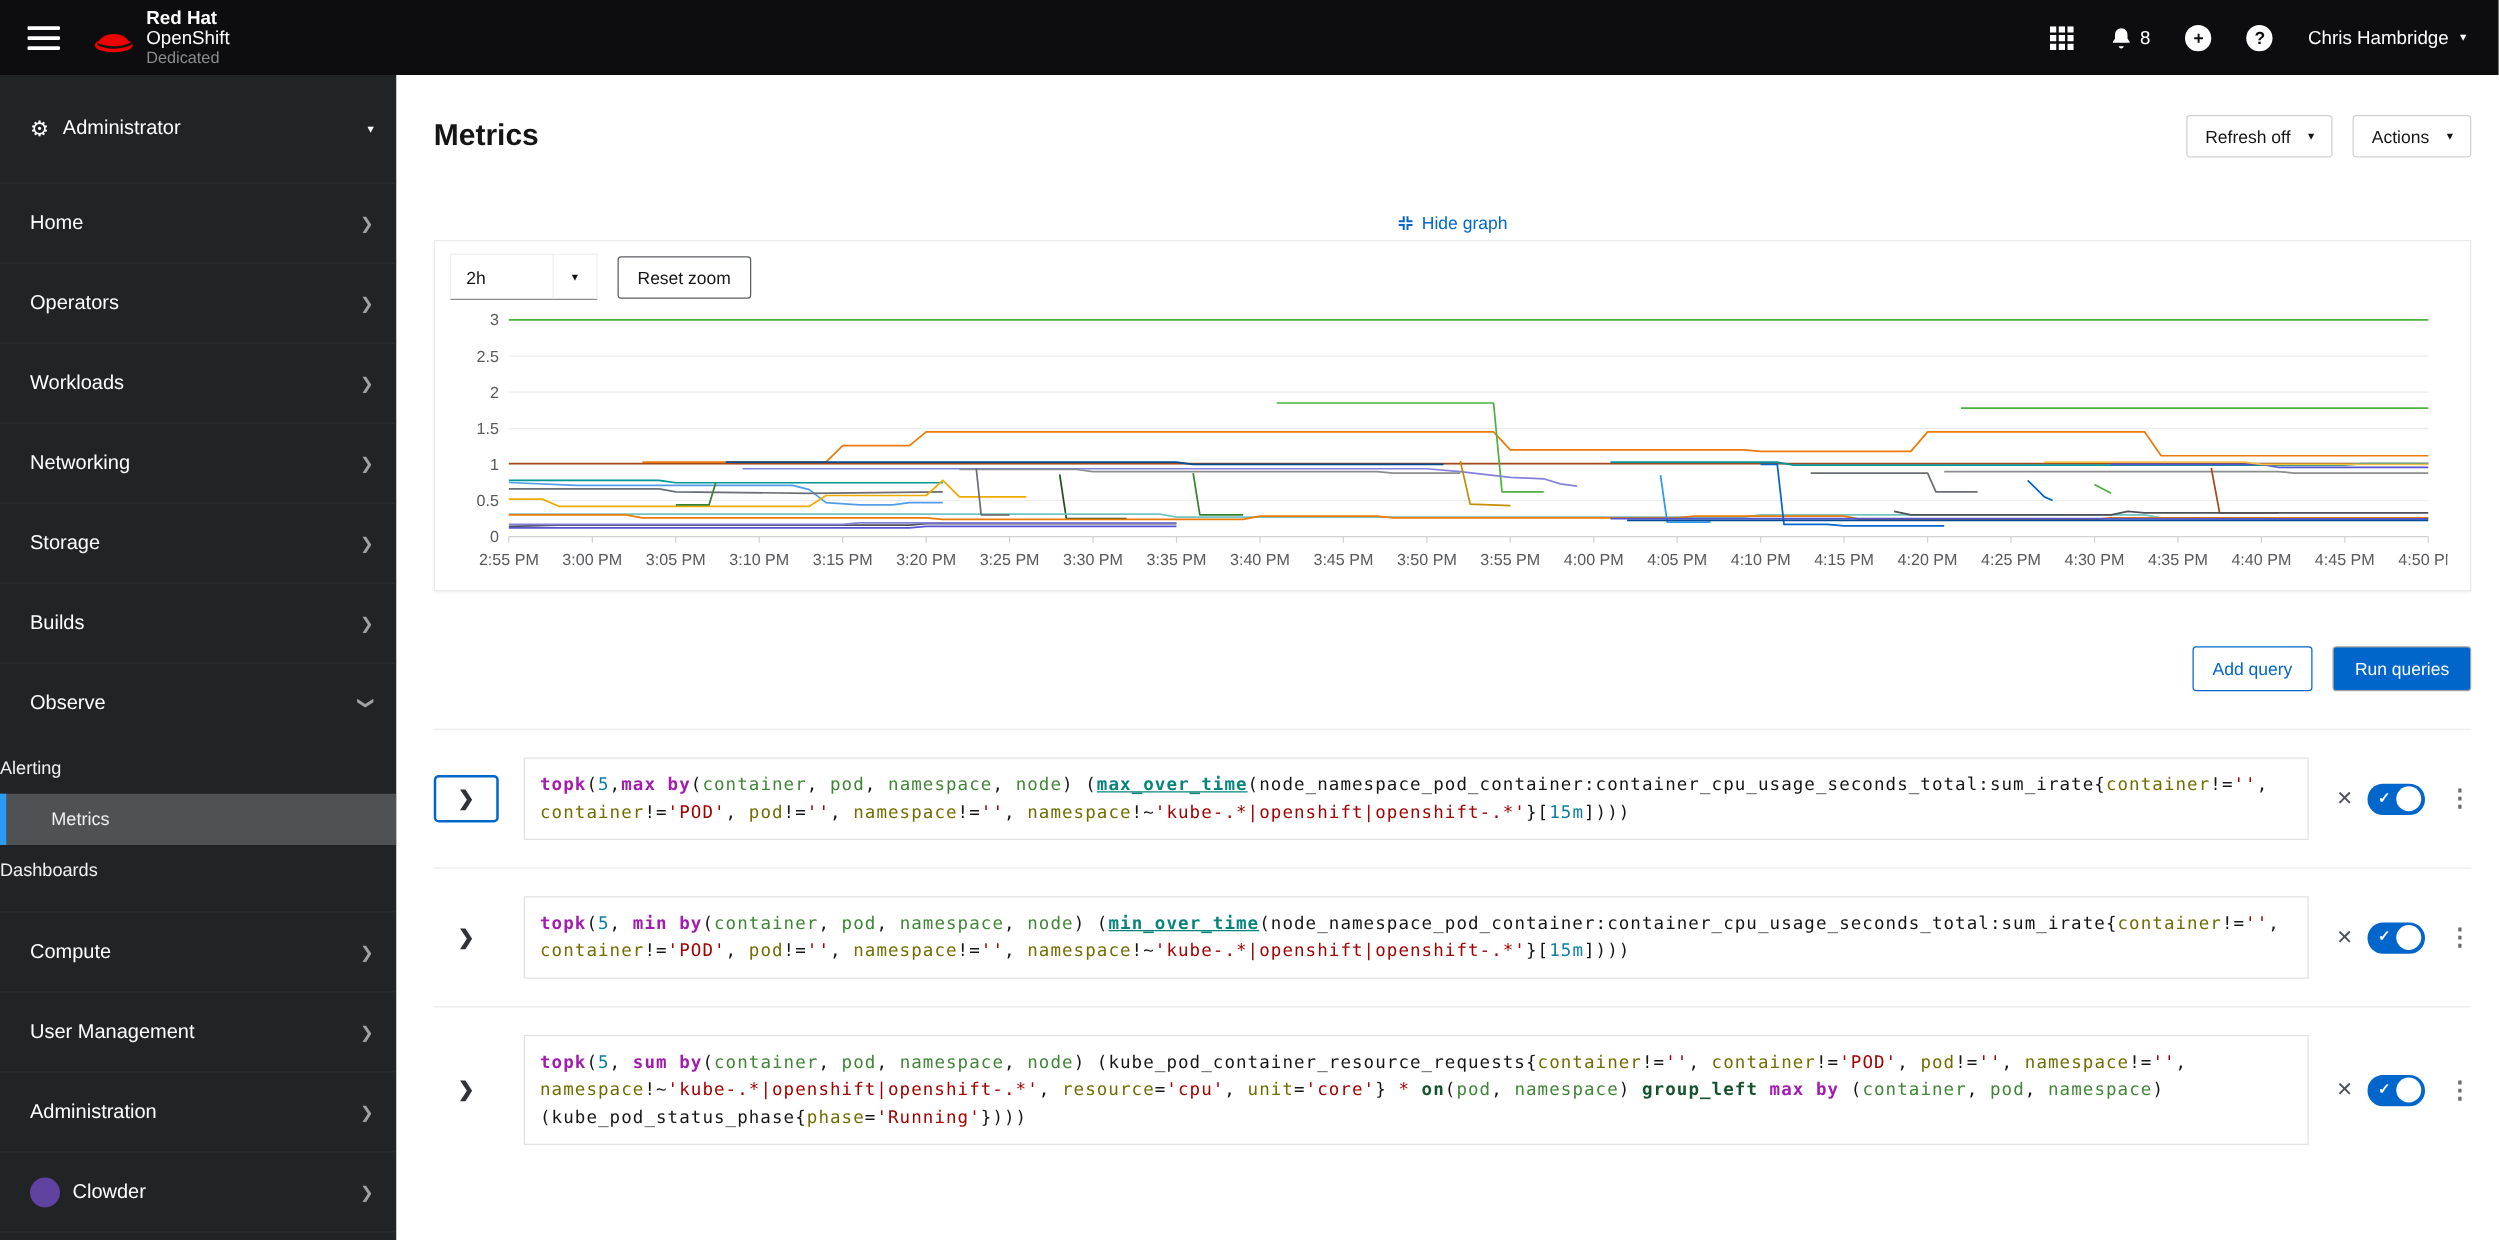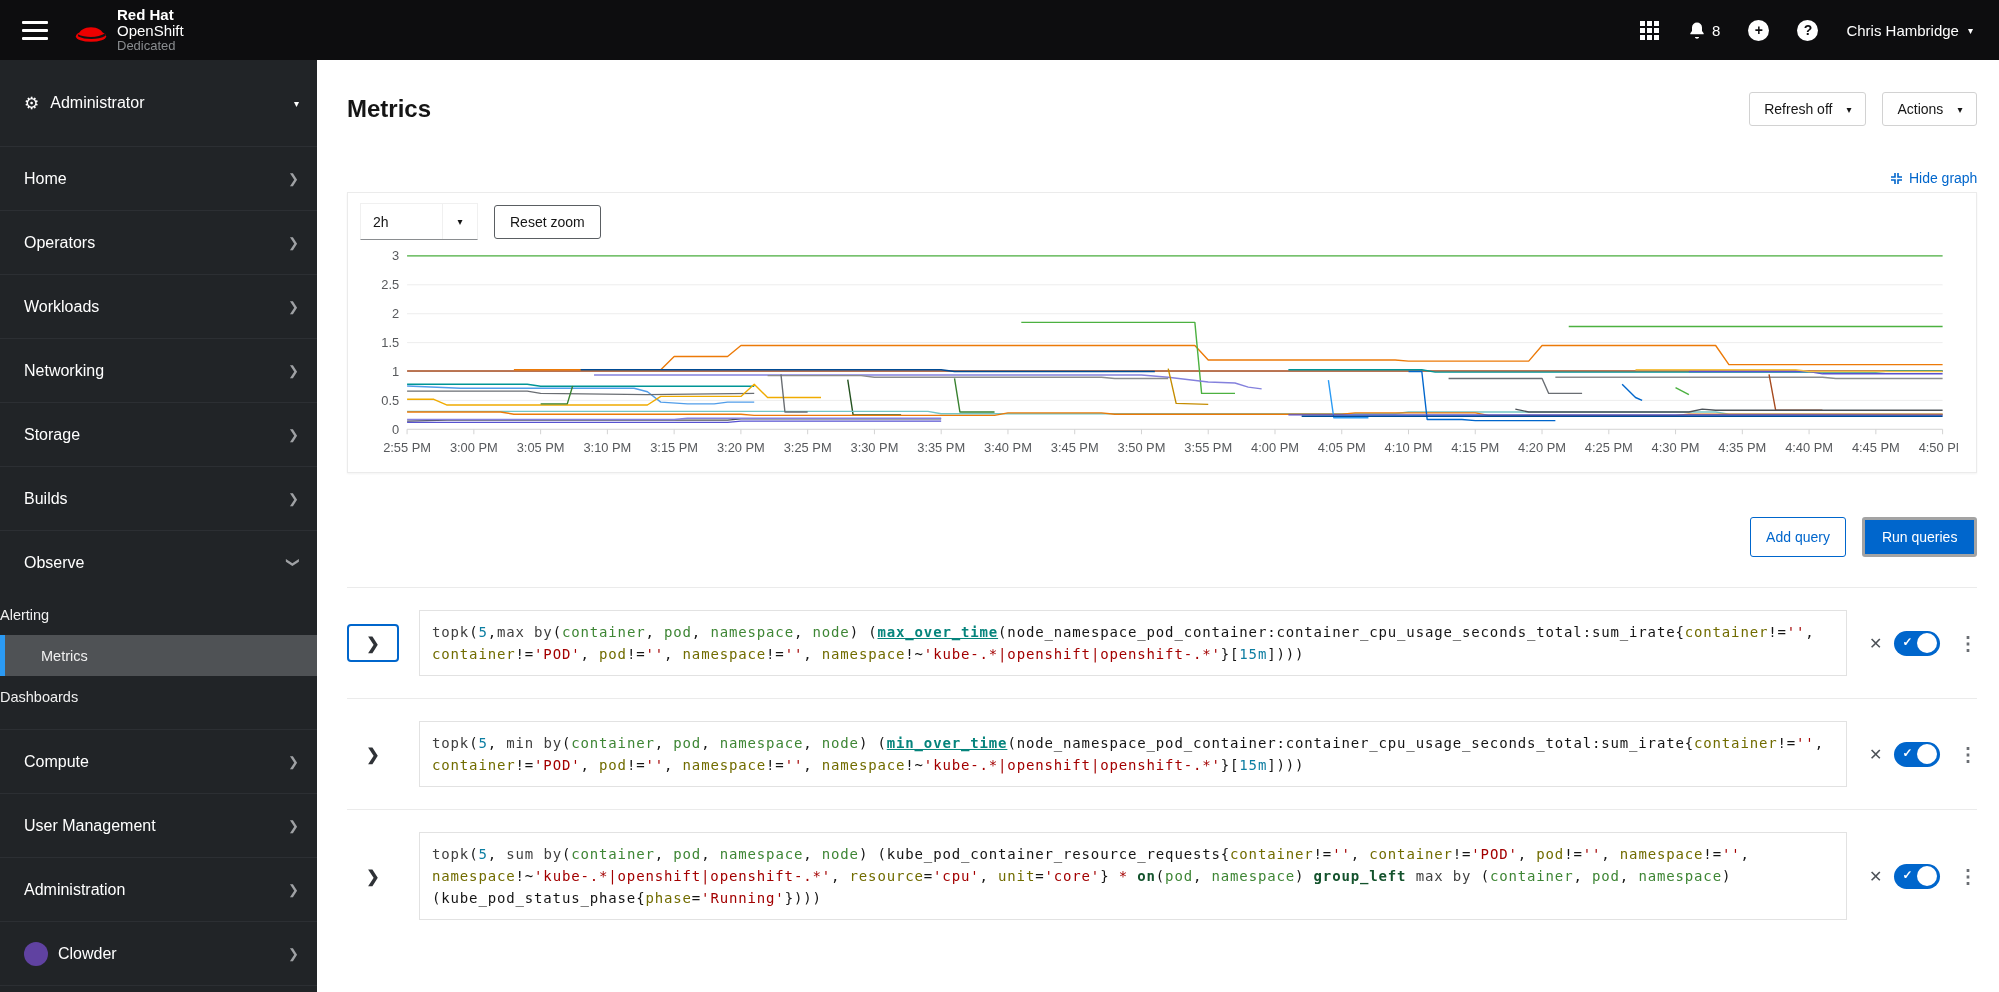--- a/index.html
+++ b/index.html
@@ -45,54 +45,54 @@
   
   .main { flex:1; padding:0 28px 0 30px; position:relative; }
   .title-row { display:flex; align-items:center; margin-top:32px; }
   .page-title { font-size:24px; font-weight:700; }
   .hdr-actions { margin-left:auto; display:flex; gap:16px; }
   .btn-outline { background:#fff; border:1px solid #d2d2d2; border-radius:3px;
     padding:8px 14px; font-size:14px; display:flex; align-items:center; gap:14px; cursor:pointer;
     font-family:inherit; color:#151515; }
   .btn-outline .caret { color:#151515; }
 
-  .hidegraph-row { display:flex; justify-content:flex-end; margin-top:44px; }
+  .hidegraph-row { display:flex; justify-content:center; margin-top:44px; }
   .link-blue { color:#0066cc; font-size:14px; display:flex; align-items:center; gap:6px;
     text-decoration:none; cursor:pointer; }
 
   .panel { margin-top:6px; border:1px solid #ebebeb; background:#fff; padding:10px 12px 12px;
     box-shadow:0 1px 2px rgba(0,0,0,.05); }
   .graph-controls { display:flex; gap:16px; align-items:center; }
   .span-select { width:118px; height:37px; background:#fff; border:1px solid #f0f0f0;
     border-bottom:1px solid #8a8d90; display:flex; align-items:stretch; cursor:pointer; font-size:14px; }
   .span-select .val { flex:1; display:flex; align-items:center; padding-left:12px; }
   .span-select .sep { width:1px; background:#f0f0f0; }
   .span-select .cbox { width:34px; display:flex; align-items:center; justify-content:center; }
   .btn-reset { background:#fff; border:1px solid #5a5e62; border-radius:3px; padding:8px 15px;
     font-size:14px; cursor:pointer; font-family:inherit; color:#151515; }
   #chart-svg { display:block; margin-top:8px; width:1598px; height:212px; }
   #chart-svg text { font-family:"Liberation Sans",sans-serif; font-size:13px; fill:#57595c; }
 
   .query-actions { display:flex; justify-content:flex-end; gap:16px; margin-top:44px; }
   .btn-secondary { background:#fff; border:1px solid #0066cc; color:#0066cc; border-radius:3px;
     padding:9px 15px; font-size:14px; cursor:pointer; font-family:inherit; }
-  .btn-primary { background:#0066cc; border:3px solid #a3a3a3; color:#fff; border-radius:3px;
+  .btn-primary { background:#0066cc; border:1px solid #a3a3a3; color:#fff; border-radius:3px;
     padding:9px 17px; font-size:14px; cursor:pointer; font-family:inherit; }
 
   .query-rows { margin-top:30px; }
   .query-row { border-top:1px solid #ebebeb; padding:22px 0; display:flex; align-items:center; }
   .qexpand { width:52px; height:38px; background:none; border:2px solid transparent;
     display:flex; align-items:center; justify-content:center; cursor:pointer; flex:none; margin-right:20px; }
   .qexpand.focused { border-color:#0066cc; border-radius:4px; background:#fff; }
   .qchev { font-size:16px; font-weight:700; color:#2f3237; }
   .query-box { width:1428px; border:1px solid #e2e2e2; background:#fff; padding:10px 12px;
     font-family:"DejaVu Sans Mono",monospace; font-size:14px; letter-spacing:.85px;
     line-height:22px; color:#151515; white-space:pre-wrap; word-break:break-word; cursor:text; }
   .c-str { color:#a30000; }
-  .c-kw  { color:#404040; font-weight:normal;margin-top:41px; }
+  .c-kw  { color:#a21caf; font-weight:bold;margin-top:41px; }
   .c-kw2 { color:#14532d; font-weight:bold; }
   .c-lbl { color:#716c00; }
   .c-grp { color:#3e8635; }
   .c-num { color:#0d7ea2; }
   .c-fn  { color:#06847c; font-weight:bold; text-decoration:underline; }
   .c-op  { color:#a30000; }
   .qclose { margin-left:22px; margin-right:12px; background:none; border:none; cursor:pointer;
     font-size:16px; color:#4d5258; flex:none; }
   .toggle { width:46px; height:25px; border-radius:13px; background:#0066cc; position:relative;
     cursor:pointer; flex:none; margin-right:18px; }

